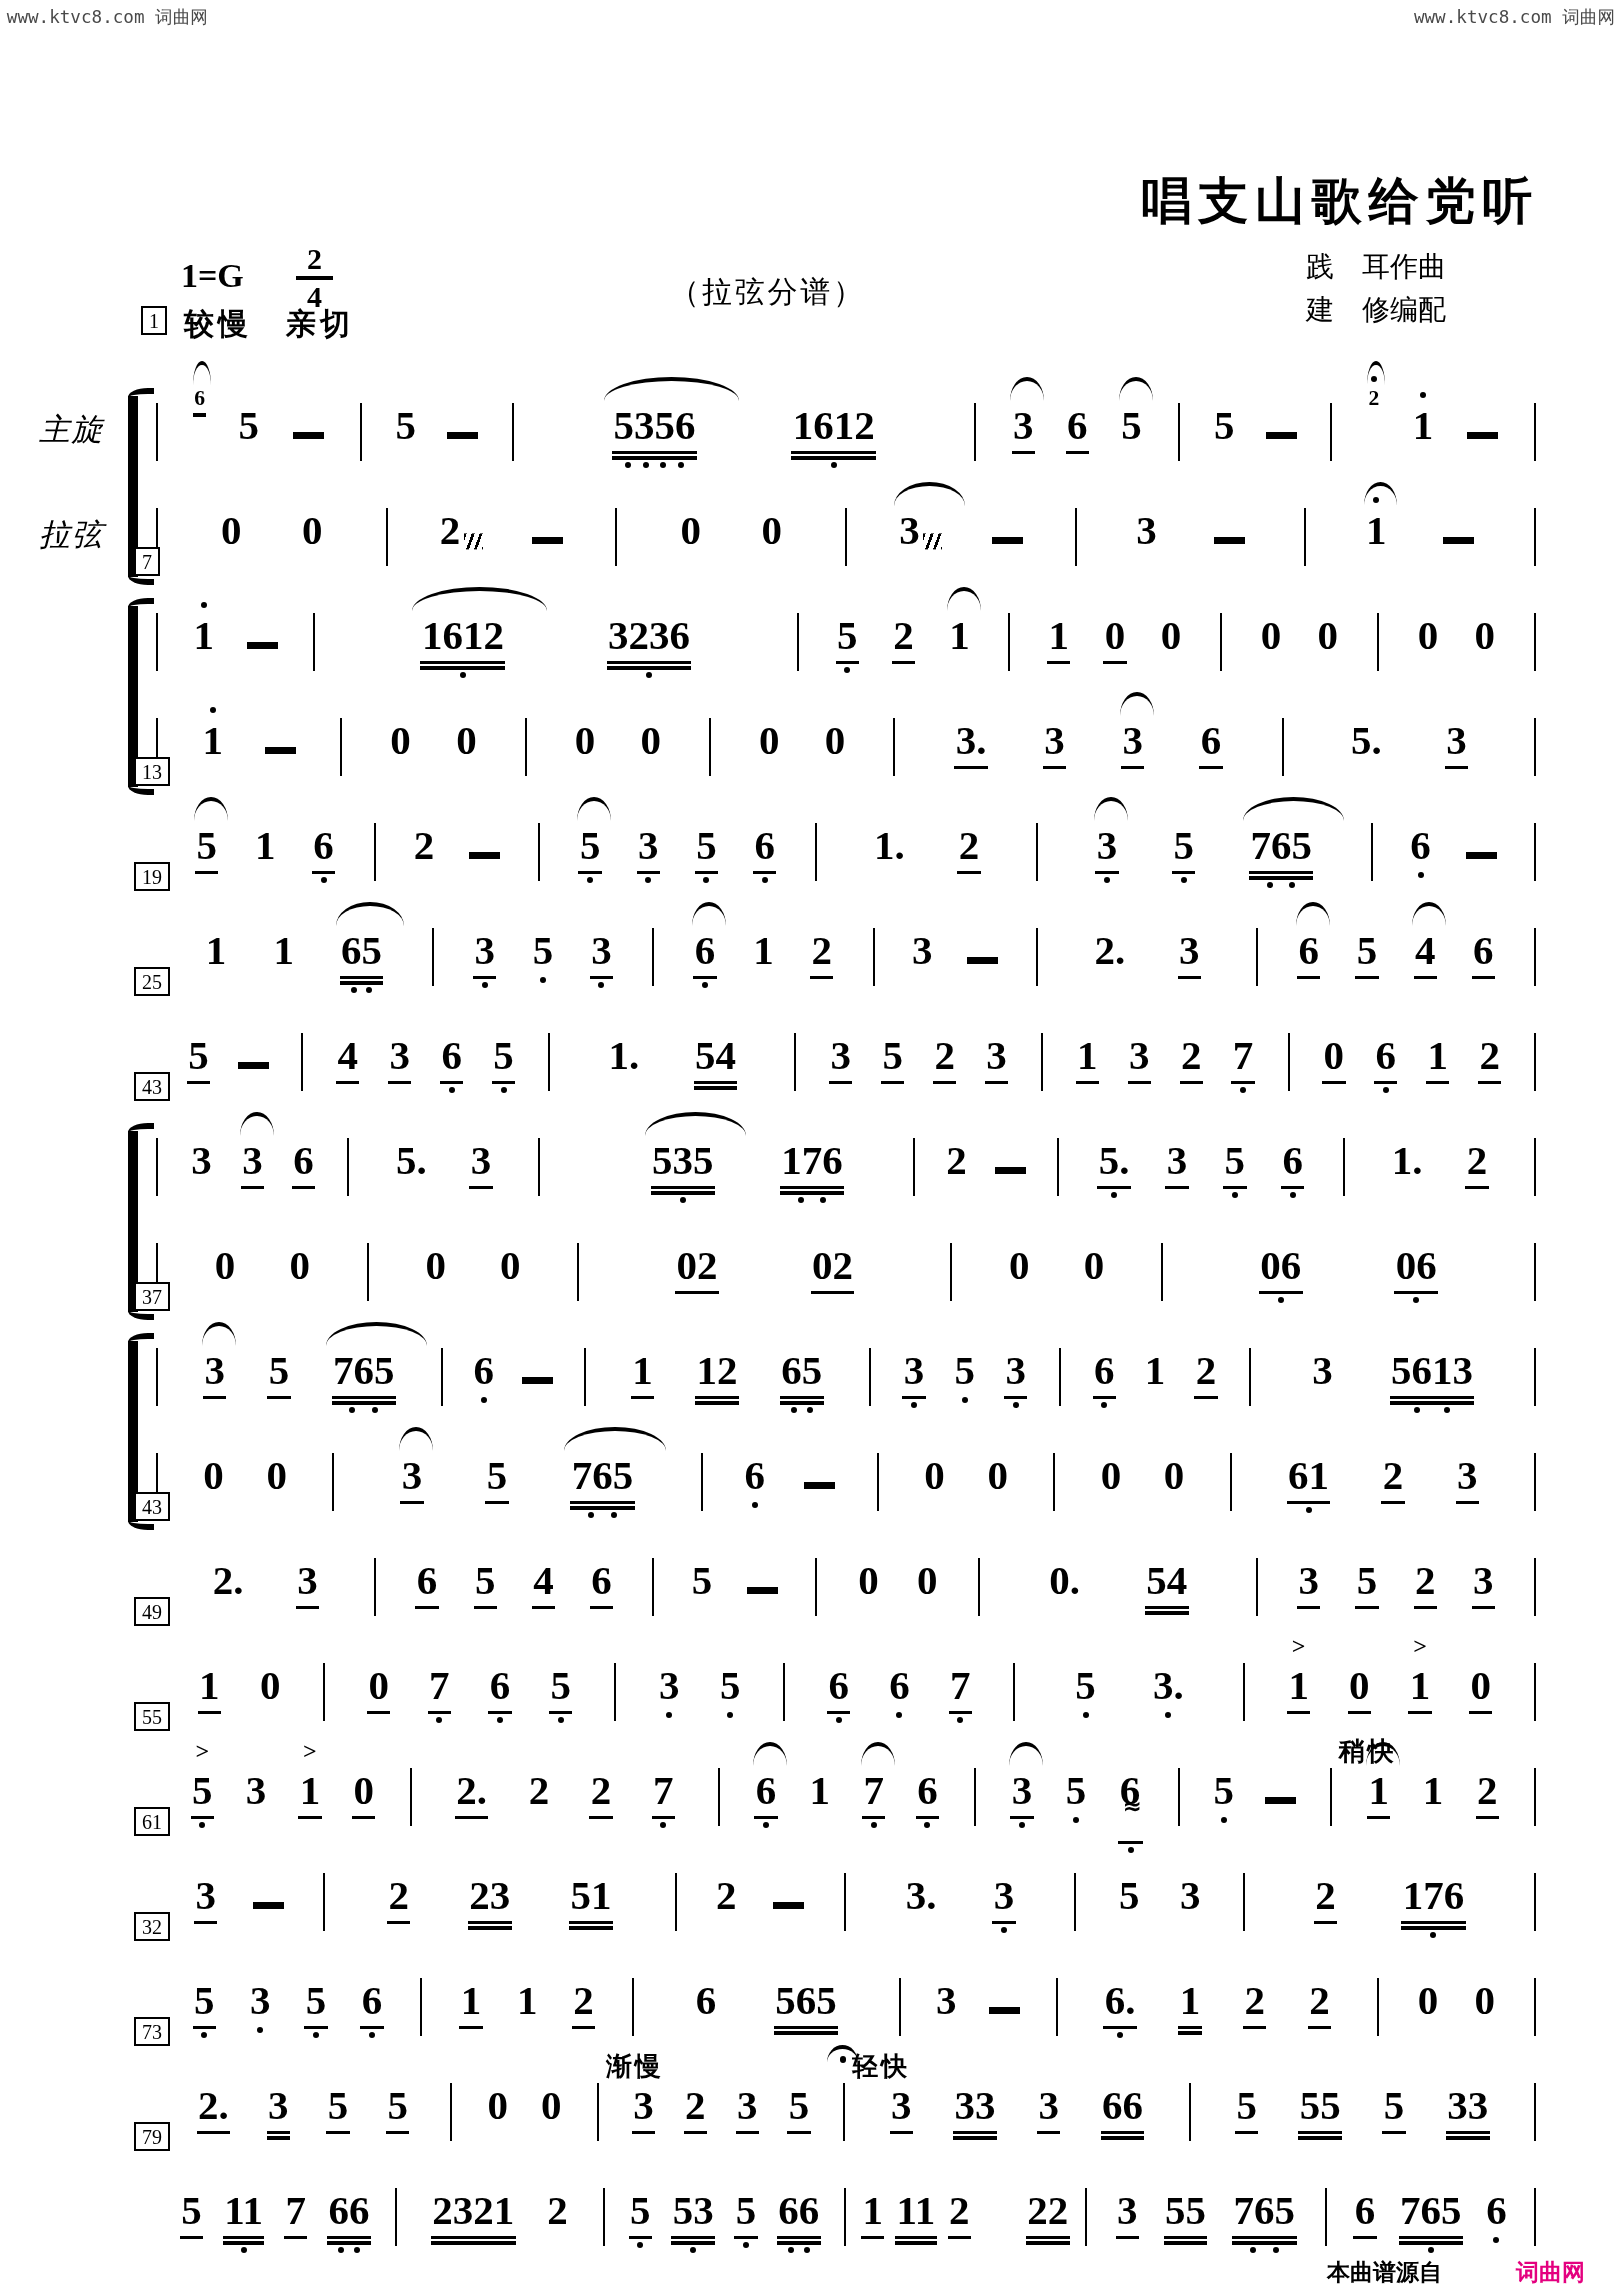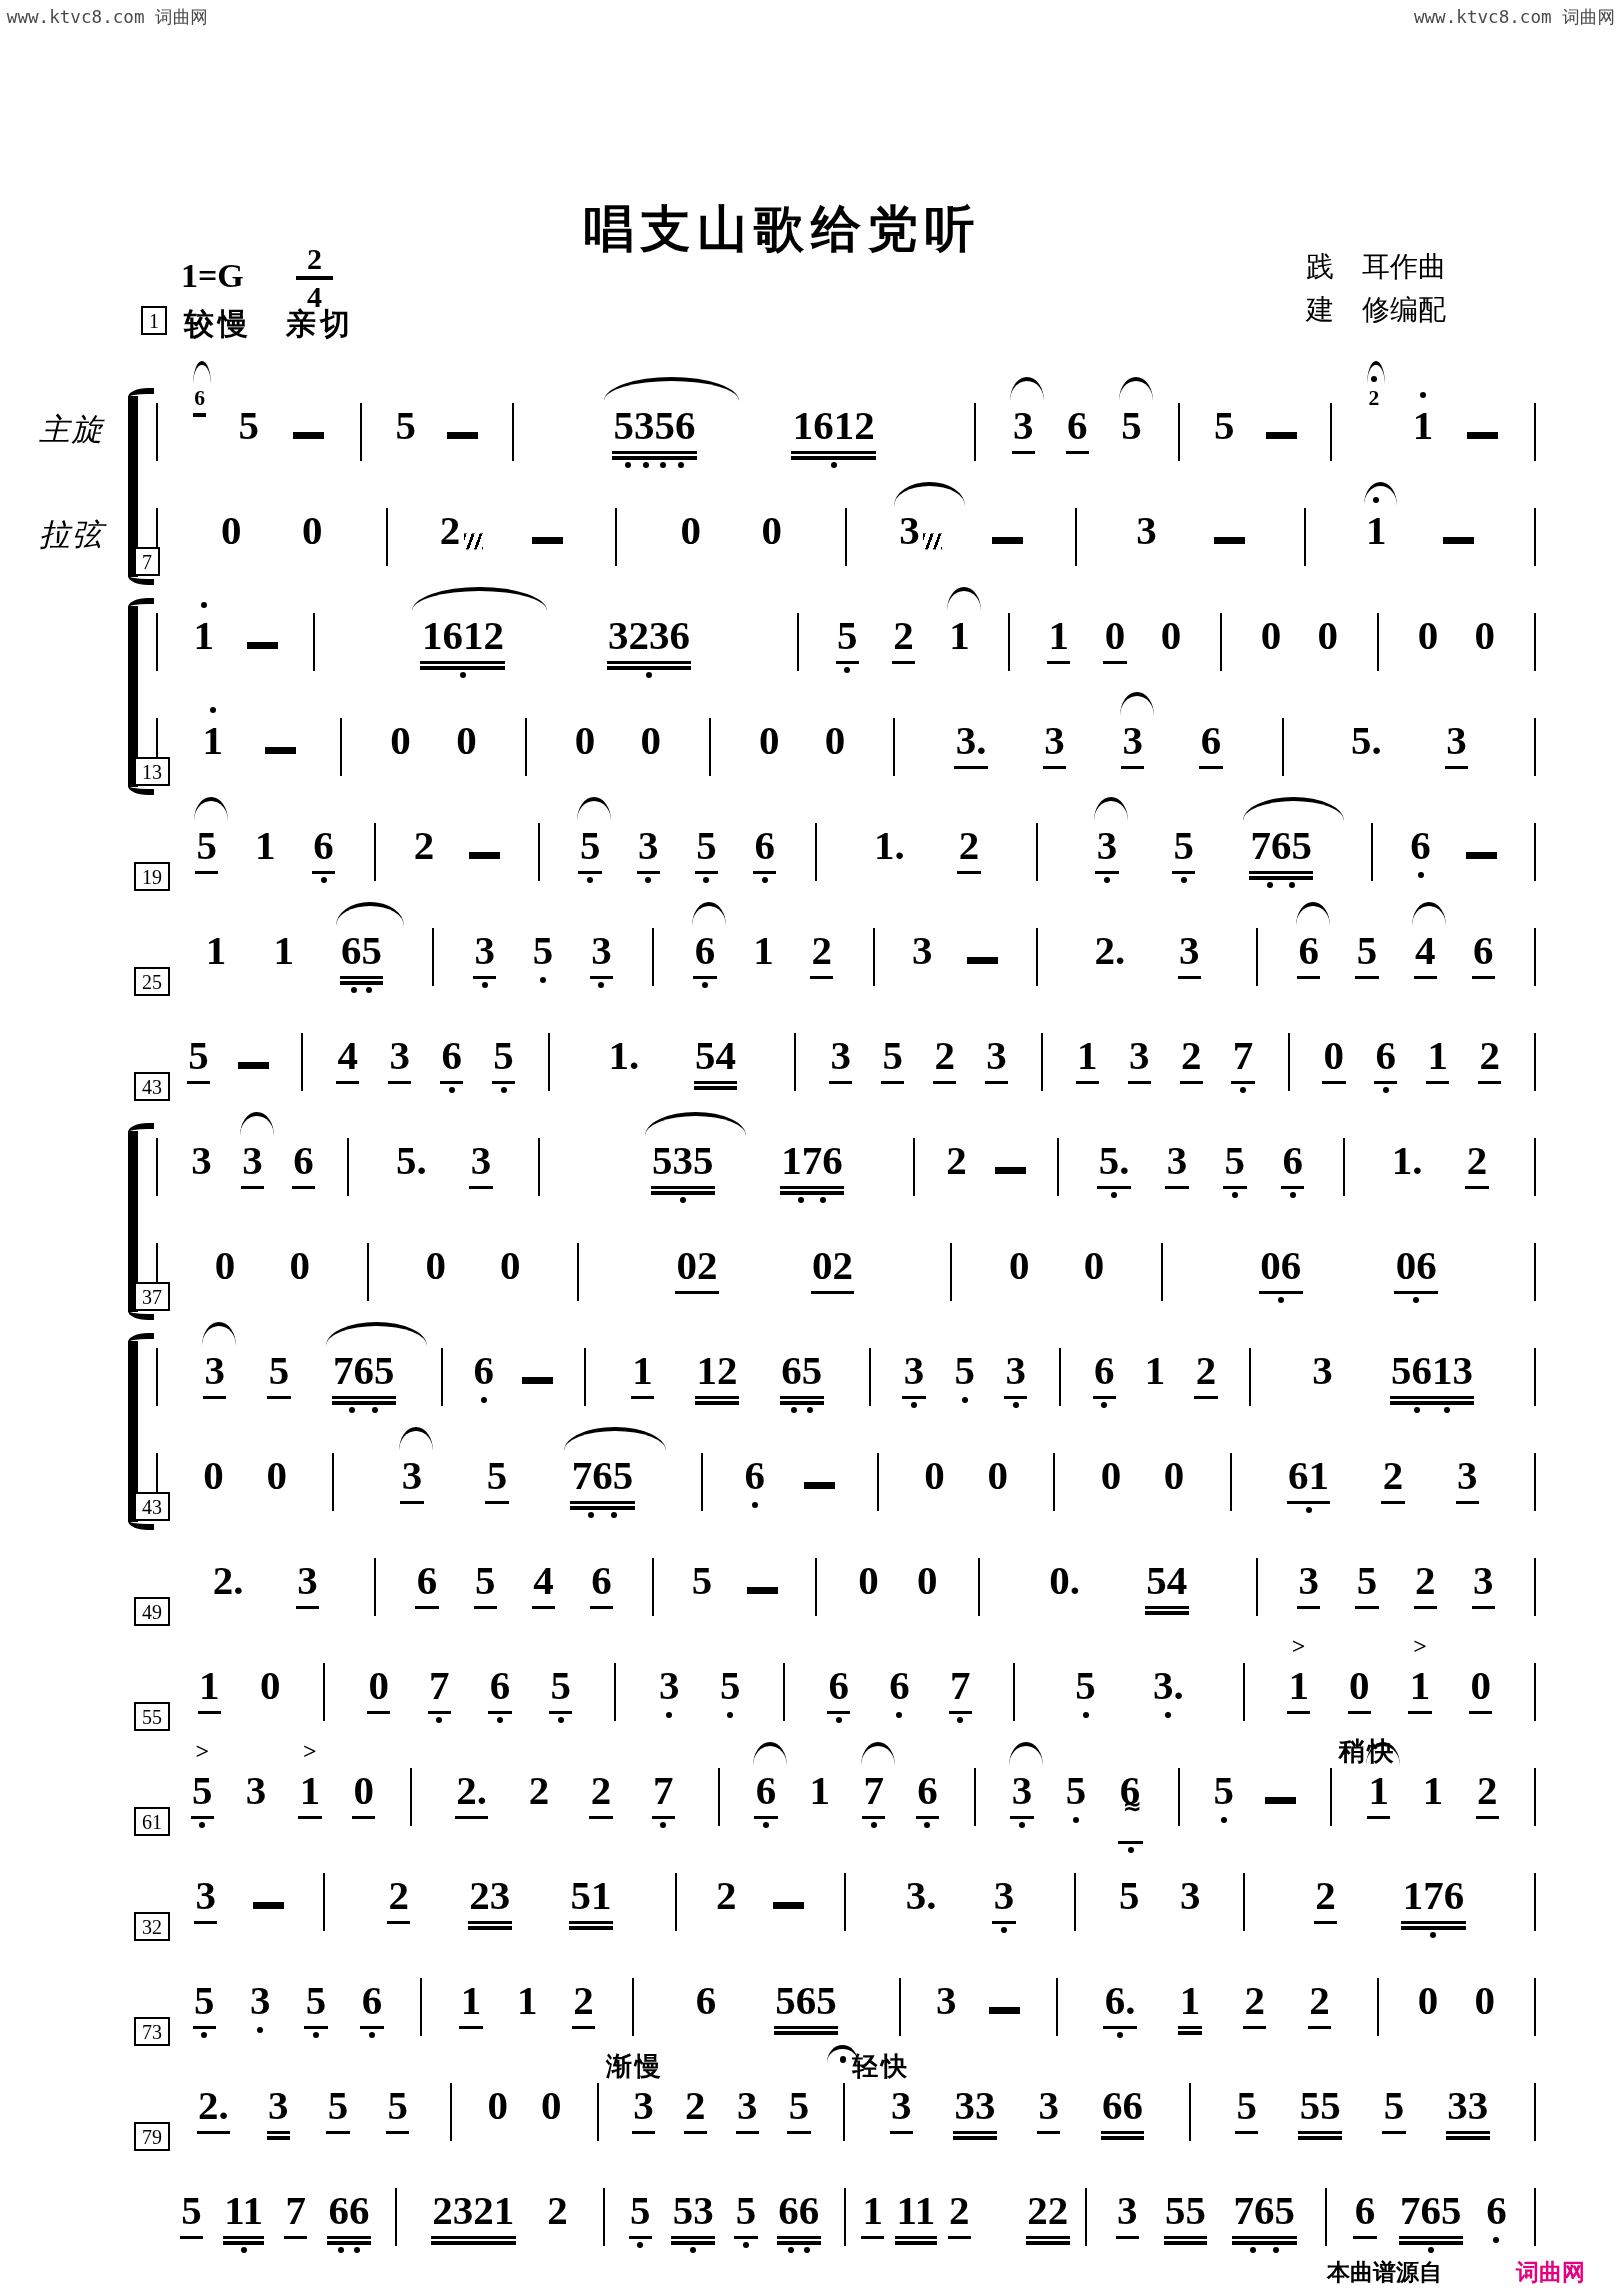--- a/index.html
+++ b/index.html
@@ -1,22 +1,22 @@
 <!DOCTYPE html>
 <html style="font-size:10.8px"><head>
 <meta charset="utf-8">
 <style>
   html,body{margin:0;padding:0;background:#fff;}
   #page{position:relative;width:1623px;height:2295px;background:#fff;color:#000;
         font-family:"Liberation Serif",serif;overflow:hidden;}
   .wm{position:absolute;top:5.4px;font-family:"DejaVu Sans Mono",monospace;font-size:17.6px;color:#4a4a4a;}
   #wmL{left:6.8px;} #wmR{right:8px;}
   #hdr{position:relative;height:368px;}
-  #title{position:absolute;top:168px;left:15px;width:1535px;text-align:center;
-         font-size:50px;font-weight:600;letter-spacing:6.8px;margin-top:28px;}
+  #title{position:absolute;top:168px;left:4px;width:1535px;text-align:right;
+         font-size:50px;font-weight:600;letter-spacing:6.8px;}
   #subtitle{position:absolute;top:272px;left:0;width:1535px;text-align:center;
             font-size:30px;letter-spacing:2.7px;}
   #credits{position:absolute;right:177px;top:245px;text-align:left;font-size:28px;line-height:1.55;}
   .ksig{position:absolute;left:181px;top:257px;font-size:34px;font-weight:bold;}
   .tsig{position:absolute;left:296px;top:243px;width:37px;text-align:center;font-size:30px;font-weight:bold;line-height:1.05;}
   .tsig .bar{display:block;height:4px;background:#000;margin:1.4px 0;}
   .rbox,.mbox{border:2px solid #000;font-size:20px;line-height:1.2;padding:0.7px 6px;background:#fff;}
   .rbox{position:absolute;left:141px;top:306px;}
   #tempo{position:absolute;left:184px;top:304px;font-size:30px;font-weight:600;letter-spacing:4px;}
   
@@ -55,20 +55,21 @@
 </style>
 </head>
 <body>
 
 <div id="page">
   <div class="wm" id="wmL">www.ktvc8.com 词曲网</div>
   <div class="wm" id="wmR">www.ktvc8.com 词曲网</div>
 
   <div id="hdr">
     <div id="title">唱支山歌给党听</div>
+    <div id="subtitle">（拉弦分谱）</div>
     <div id="credits">
       <div>践　耳作曲</div>
       <div>建　修编配</div>
     </div>
     <div class="ksig">1=G</div>
     <div class="tsig">
       <span>2</span>
       <span class="bar"></span>
       <span>4</span>
     </div>

